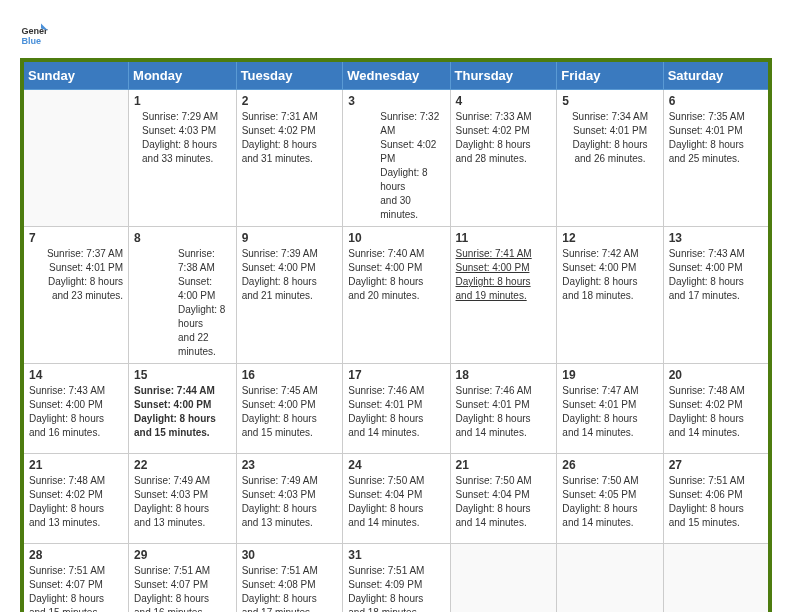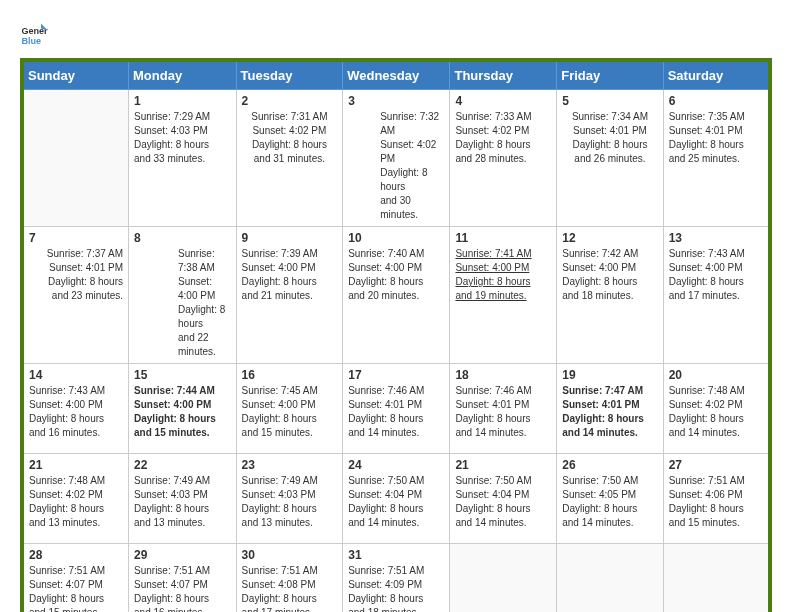--- a/index.html
+++ b/index.html
@@ -102,28 +102,28 @@
         <th>Thursday</th>
         <th>Friday</th>
         <th>Saturday</th>
       </tr>
   </thead>
   <tbody id="calendar-body">
   <tr>
         <td class="empty-cell"></td>
         <td>
           <div class="day-num">1</div>
-          <div class="day-info" style="white-space: pre-line;">Sunrise: 7:29 AM
+          <div class="day-info" style="white-space: pre-line; margin-left: 8px;">Sunrise: 7:29 AM
 Sunset: 4:03 PM
 Daylight: 8 hours
 and 33 minutes.</div>
         </td>
         <td>
           <div class="day-num">2</div>
-          <div class="day-info" style="white-space: pre-line; text-align: center;">Sunrise: 7:31 AM
+          <div class="day-info" style="white-space: pre-line;">Sunrise: 7:31 AM
 Sunset: 4:02 PM
 Daylight: 8 hours
 and 31 minutes.</div>
         </td>
         <td>
           <div class="day-num">3</div>
           <div class="day-info" style="white-space: pre-line; margin-left: 32px;">Sunrise: 7:32 AM
 Sunset: 4:02 PM
 Daylight: 8 hours
 and 30 minutes.</div>
@@ -232,21 +232,21 @@
         </td>
         <td>
           <div class="day-num">18</div>
           <div class="day-info" style="white-space: pre-line;">Sunrise: 7:46 AM
 Sunset: 4:01 PM
 Daylight: 8 hours
 and 14 minutes.</div>
         </td>
         <td>
           <div class="day-num">19</div>
-          <div class="day-info" style="white-space: pre-line; font-weight: bold;">Sunrise: 7:47 AM
+          <div class="day-info" style="white-space: pre-line;">Sunrise: 7:47 AM
 Sunset: 4:01 PM
 Daylight: 8 hours
 and 14 minutes.</div>
         </td>
         <td>
           <div class="day-num">20</div>
           <div class="day-info" style="white-space: pre-line;">Sunrise: 7:48 AM
 Sunset: 4:02 PM
 Daylight: 8 hours
 and 14 minutes.</div>

